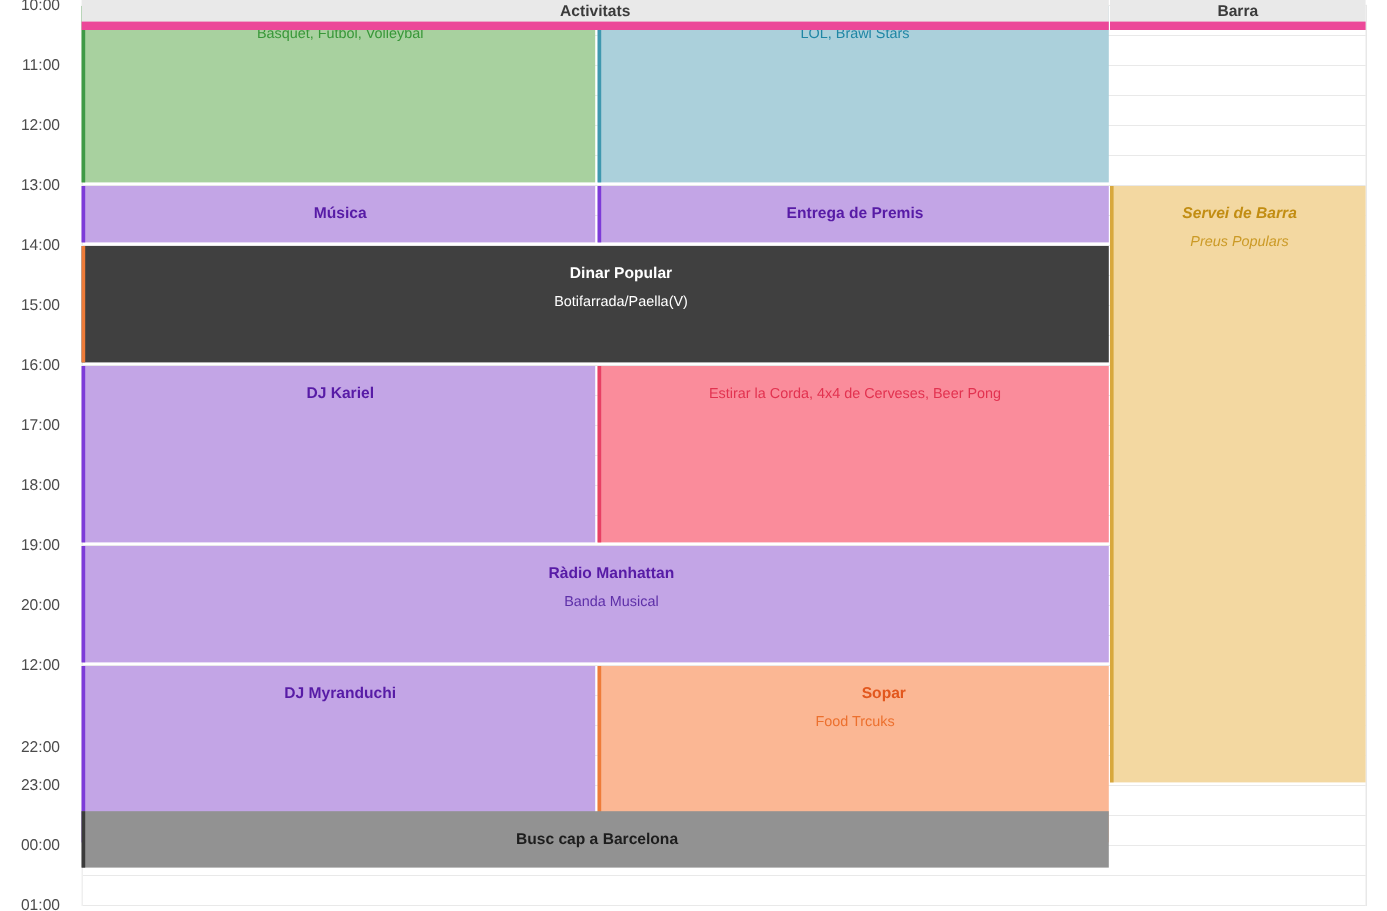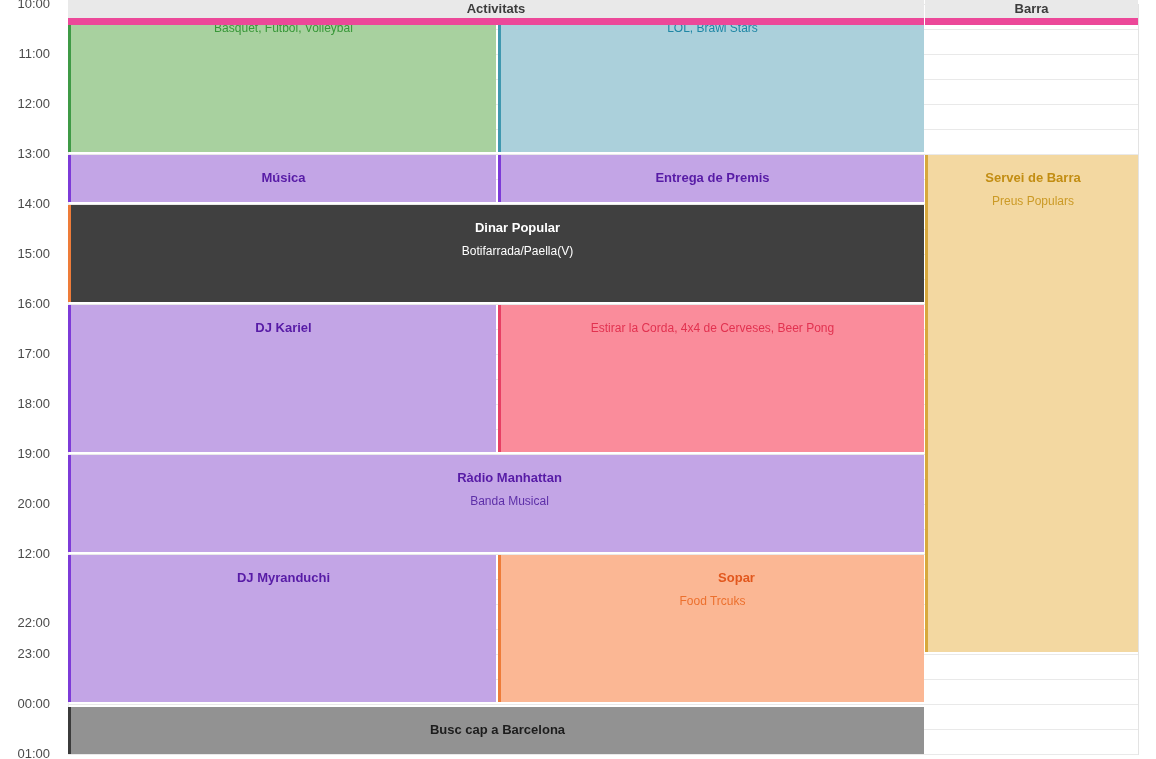--- a/index.html
+++ b/index.html
@@ -47,22 +47,22 @@
   .full{left:68px;width:856px;}
   .lane-barra{left:925px;width:213px;}
 
   
   .pos-sports   {top:5px;  height:147px;}
   .pos-row13    {top:155px;height:47px;}
   .pos-dinar    {top:205px;height:97px;}
   .pos-row16    {top:305px;height:147px;}
   .pos-radio    {top:455px;height:97px;padding-left:24px;}
   .pos-row21    {top:555px;height:147px;}
-  .pos-busc     {top:707px;height:47px;}
-  .pos-servei   {top:155px;height:497px;}
+  .pos-busc     {top:676px;height:47px;}
+  .pos-servei   {top:155px;height:497px;font-style:italic;}
 
   
   .c-green {background:#a8d19f;border-color:#3f9a46;}
   .c-green .s{color:#389738;}
   .c-blue  {background:#abd0db;border-color:#3f98af;}
   .c-blue .s{color:#1f86a5;}
   .c-purple{background:#c3a5e6;border-color:#7d3bd8;}
   .c-purple .t{color:#571ba6;}
   .c-purple .s{color:#5d2fa8;}
   .c-orange{background:#fbb794;border-color:#ee7c39;}

